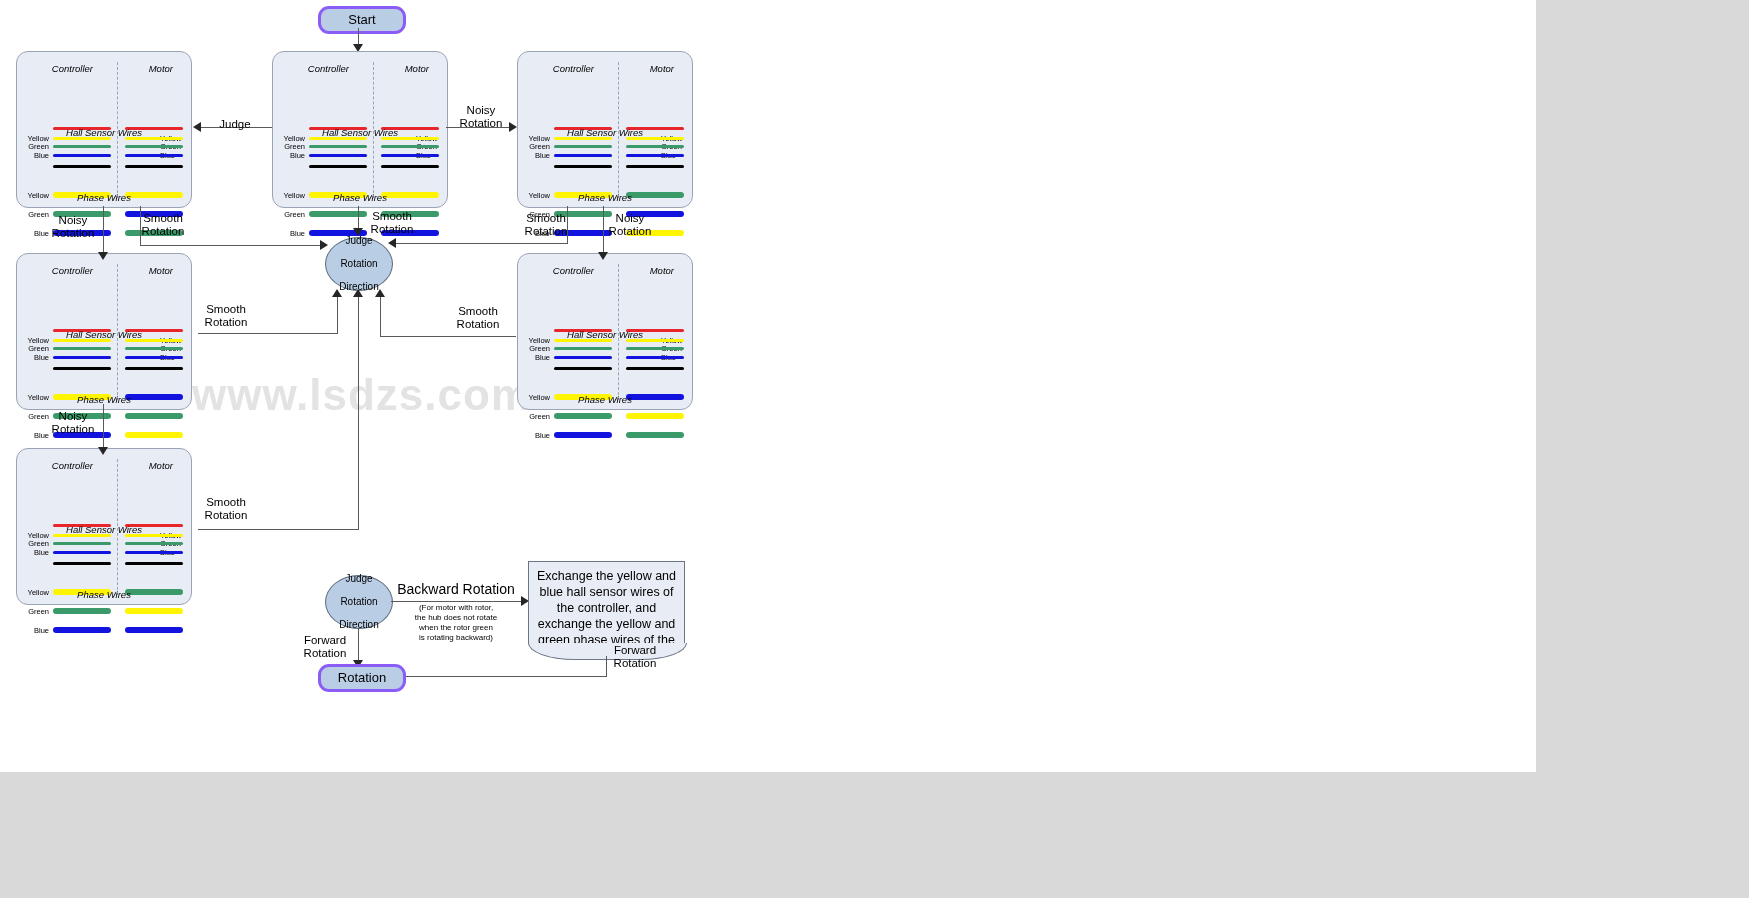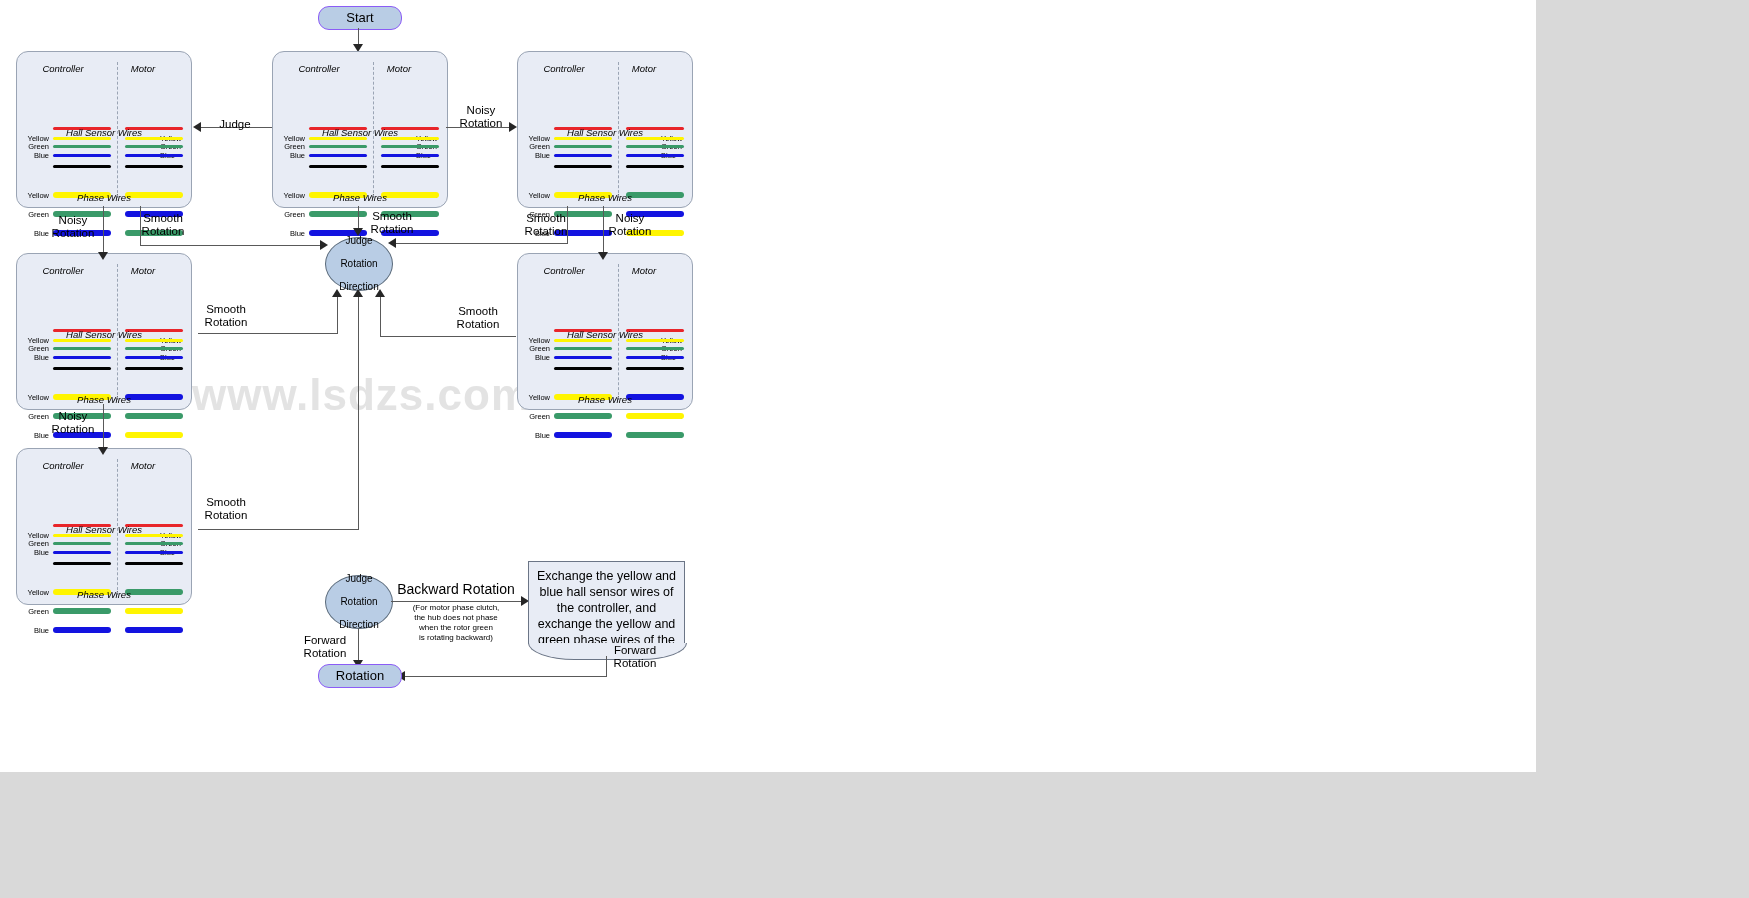--- a/index.html
+++ b/index.html
@@ -19,40 +19,40 @@
     position:absolute;left:180px;top:370px;
     font-size:44px;font-weight:bold;color:#e3e3e3;
     letter-spacing:1px;
     font-family:"Liberation Sans", sans-serif;
     user-select:none;
     margin-left:12px;
   }
 
   
   .pill{
-    position:absolute;background:#b9cde5;border:1px solid #8b5cf6;
+    position:absolute;background:#b9cde5;border:3px solid #8b5cf6;
     border-radius:11px;height:22px;line-height:22px;text-align:center;
     font-size:13px;color:#000;
   }
   
   .circle{
     position:absolute;background:#b9cde5;border:1px solid #5a6a7a;
     border-radius:50%;text-align:center;font-size:10px;line-height:11.5px;
     color:#000;display:flex;align-items:center;justify-content:center;
   }
   .circle span{display:block;}
 
   
   .wbox{
     position:absolute;width:174px;height:155px;
     background:#e8ecf5;border:1px solid #9aa4b4;border-radius:12px;
   }
   .wbox .hdr{position:absolute;top:11px;width:100%;height:12px;}
   .wbox .hdr .h{
-    position:absolute;font-style:italic;font-size:9.5px;color:#000;text-align:center;width:60px;
+    position:absolute;font-style:italic;font-size:9.5px;color:#000;text-align:right;width:60px;
   }
   .wbox .hdr .h.ctrl{left:16px;}
   .wbox .hdr .h.mot{left:96px;}
   .divider{position:absolute;left:100px;top:10px;width:0;height:136px;
     border-left:1px dashed #9aa4b4;}
 
   .rowlbl{position:absolute;font-size:7.5px;color:#000;}
   .rowlbl.l{right:auto;text-align:right;width:26px;}
   .rowlbl.r{text-align:left;width:30px;}
 
@@ -419,22 +419,22 @@
       <span>Judge</span><br>
       <span>Rotation</span><br>
       <span>Direction</span>
     </span>
   </div>
 
   <div class="ln h" style="left:391px;top:601px;width:135px;"></div>
   <div class="arw right" style="left:521px;top:596px;"></div>
   <div class="elbl" style="left:396px;top:583px;width:120px;font-size:14px;">Backward Rotation</div>
   <div class="elbl sub" style="left:396px;top:603px;width:120px;">
-    <span>(For motor phase clutch,</span><br>
-    <span>the hub does not phase</span><br>
+    <span>(For motor with rotor,</span><br>
+    <span>the hub does not rotate</span><br>
     <span>when the rotor green</span><br>
     <span>is rotating backward)</span>
   </div>
 
   <div class="callout" style="left:528px;top:561px;width:157px;height:83px;">Exchange the yellow and blue hall sensor wires of the controller, and exchange the yellow and green phase wires of the controller.</div>
   <div class="callout-tail" style="left:528px;top:643px;width:157px;height:16px;border-radius:0 0 60px 60px / 0 0 22px 22px;"></div>
 
   <div class="ln v" style="left:606px;top:656px;height:20px;"></div>
   <div class="ln h" style="left:404px;top:676px;width:203px;"></div>
   <div class="arw left" style="left:397px;top:671px;"></div>

